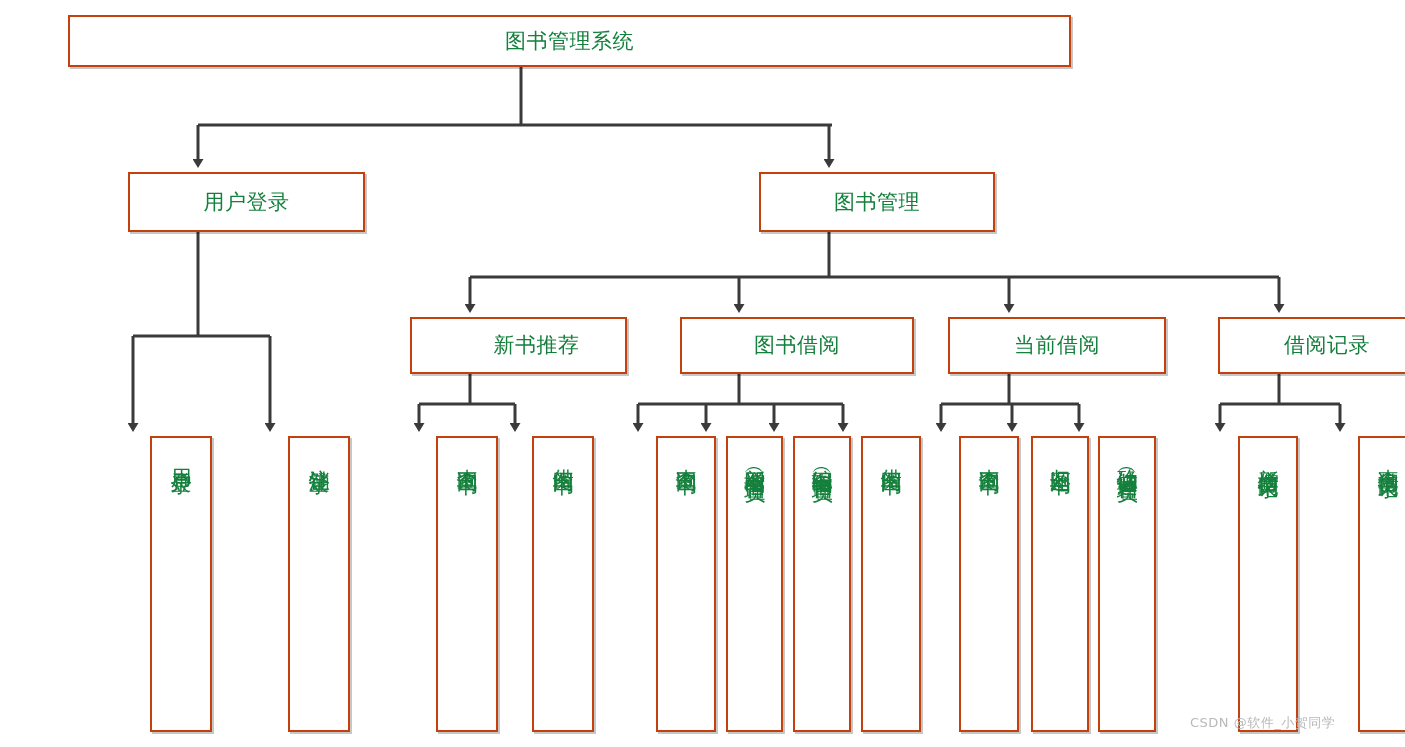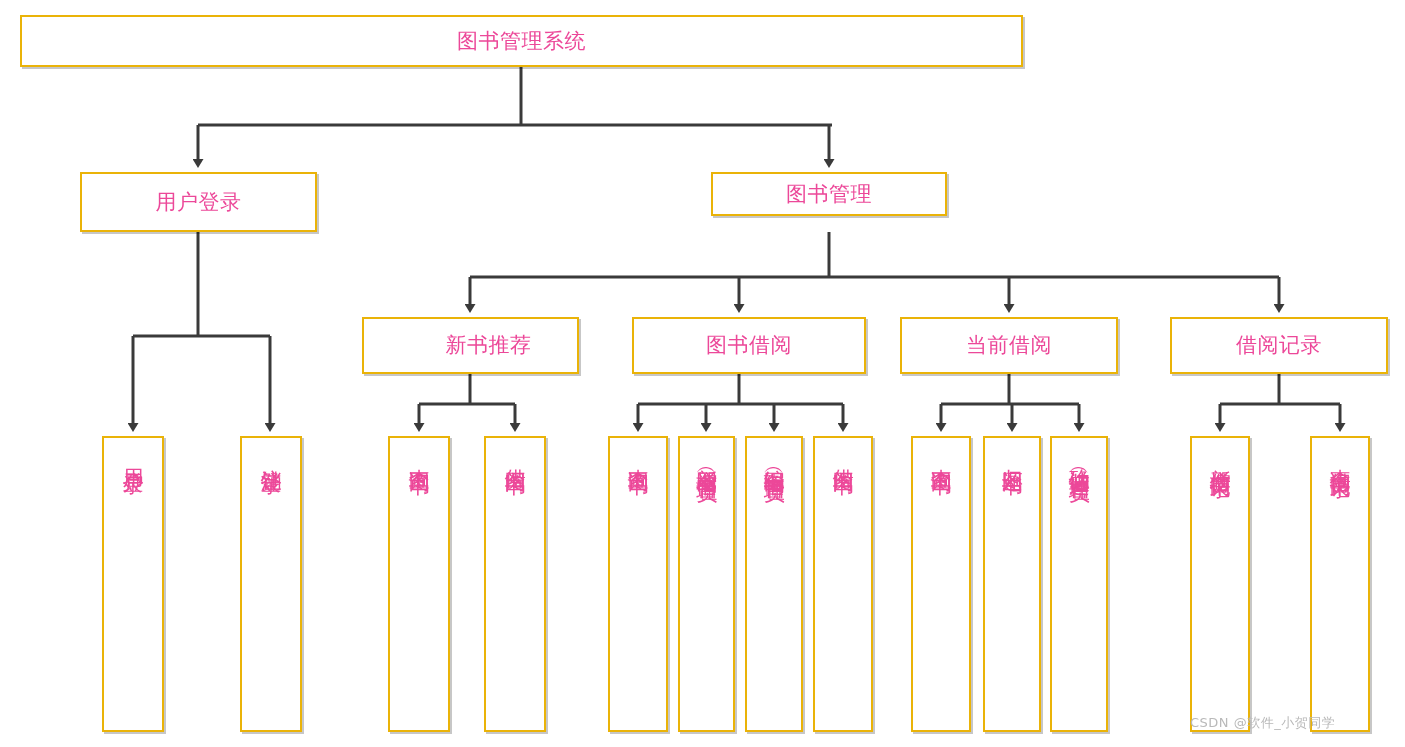--- a/index.html
+++ b/index.html
@@ -22,27 +22,28 @@
     position: absolute;
     left: 0;
     top: 0;
     width: 1405px;
     height: 747px;
     pointer-events: none;
   }
   .node {
     position: absolute;
     box-sizing: border-box;
-    border: 2px solid #eab308;
+    border: 2px solid #c2410c;
     background: #ffffff;
-    color: #ec4899;
+    color: #15803d;
     display: flex;
     align-items: center;
     justify-content: center;
     box-shadow: 2px 2px 0 rgba(0,0,0,0.22);
+    margin-left: 48px;
   }
   .node .label {
     font-size: 21px;
     line-height: 1.18;
     letter-spacing: 0.5px;
     white-space: nowrap;
   }
   .node.vertical {
     align-items: flex-start;
     padding-top: 14px;
@@ -122,21 +123,21 @@
     </g>
   </svg>
 
   <div class="node" style="left:20px; top:15px; width:1003px; height:52px;">
     <span class="label">图书管理系统</span>
   </div>
 
   <div class="node" style="left:80px; top:172px; width:237px; height:60px;">
     <span class="label">用户登录</span>
   </div>
-  <div class="node" style="left:711px; top:172px; width:236px; height:44px;">
+  <div class="node" style="left:711px; top:172px; width:236px; height:60px;">
     <span class="label">图书管理</span>
   </div>
 
   <div class="node" style="left:362px; top:317px; width:217px; height:57px;padding-left:36px;">
     <span class="label">新书推荐</span>
   </div>
   <div class="node" style="left:632px; top:317px; width:234px; height:57px;">
     <span class="label">图书借阅</span>
   </div>
   <div class="node" style="left:1170px; top:317px; width:218px; height:57px;">

